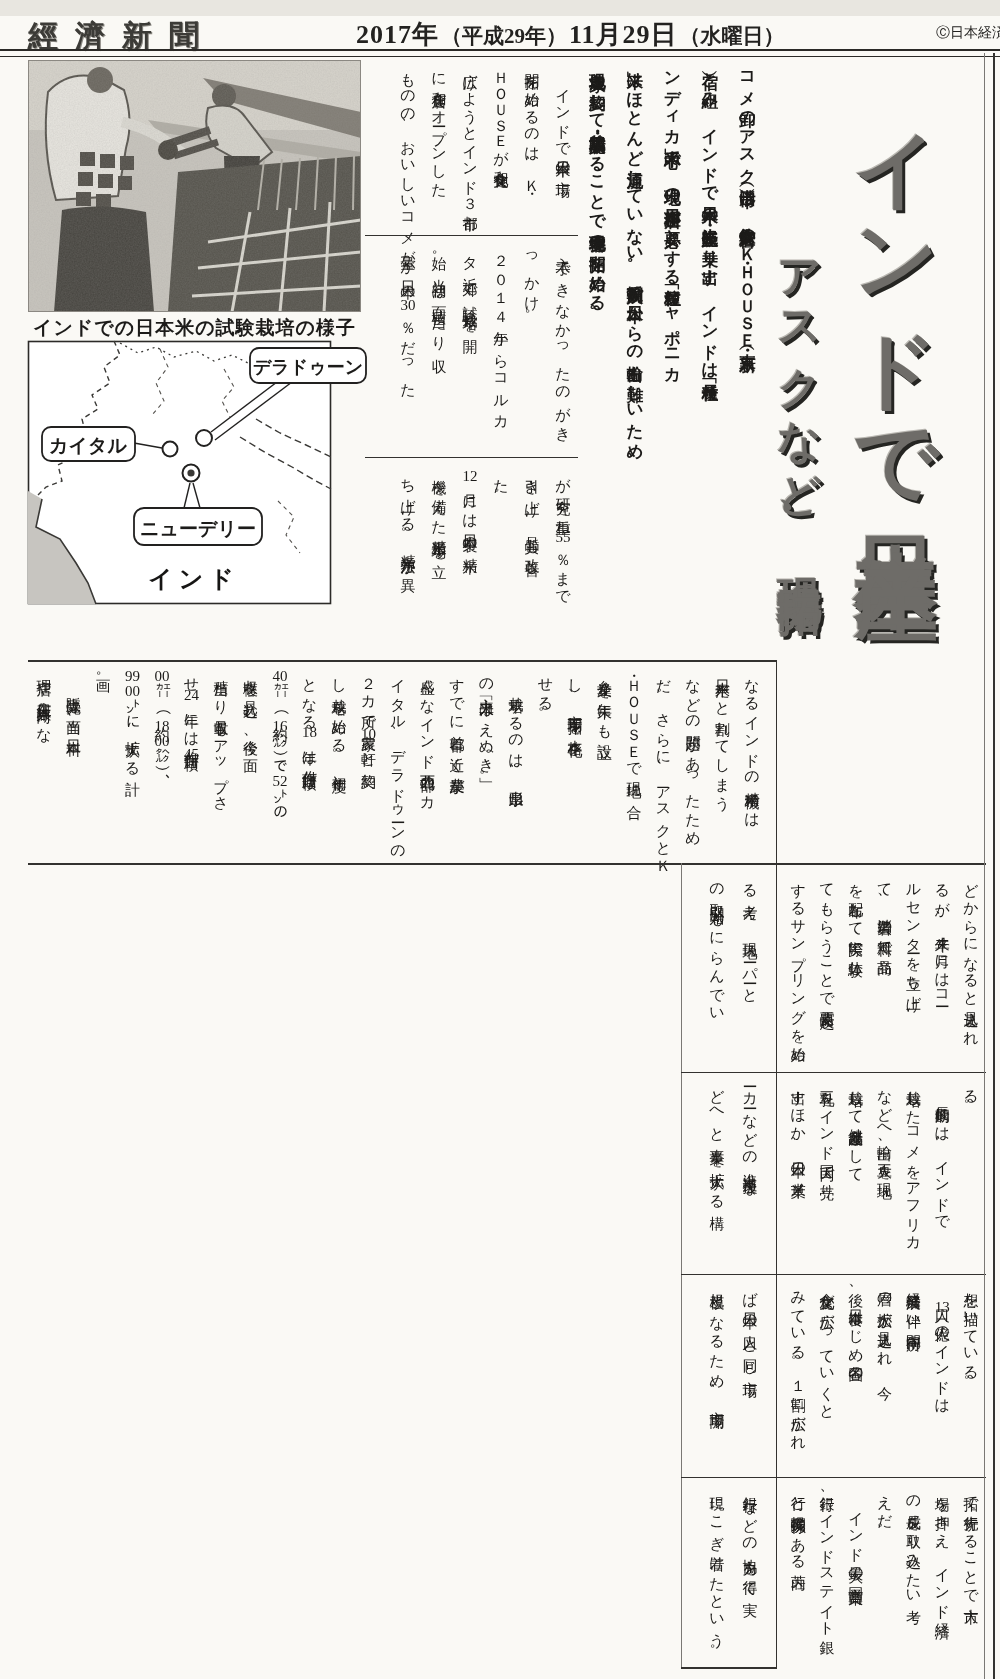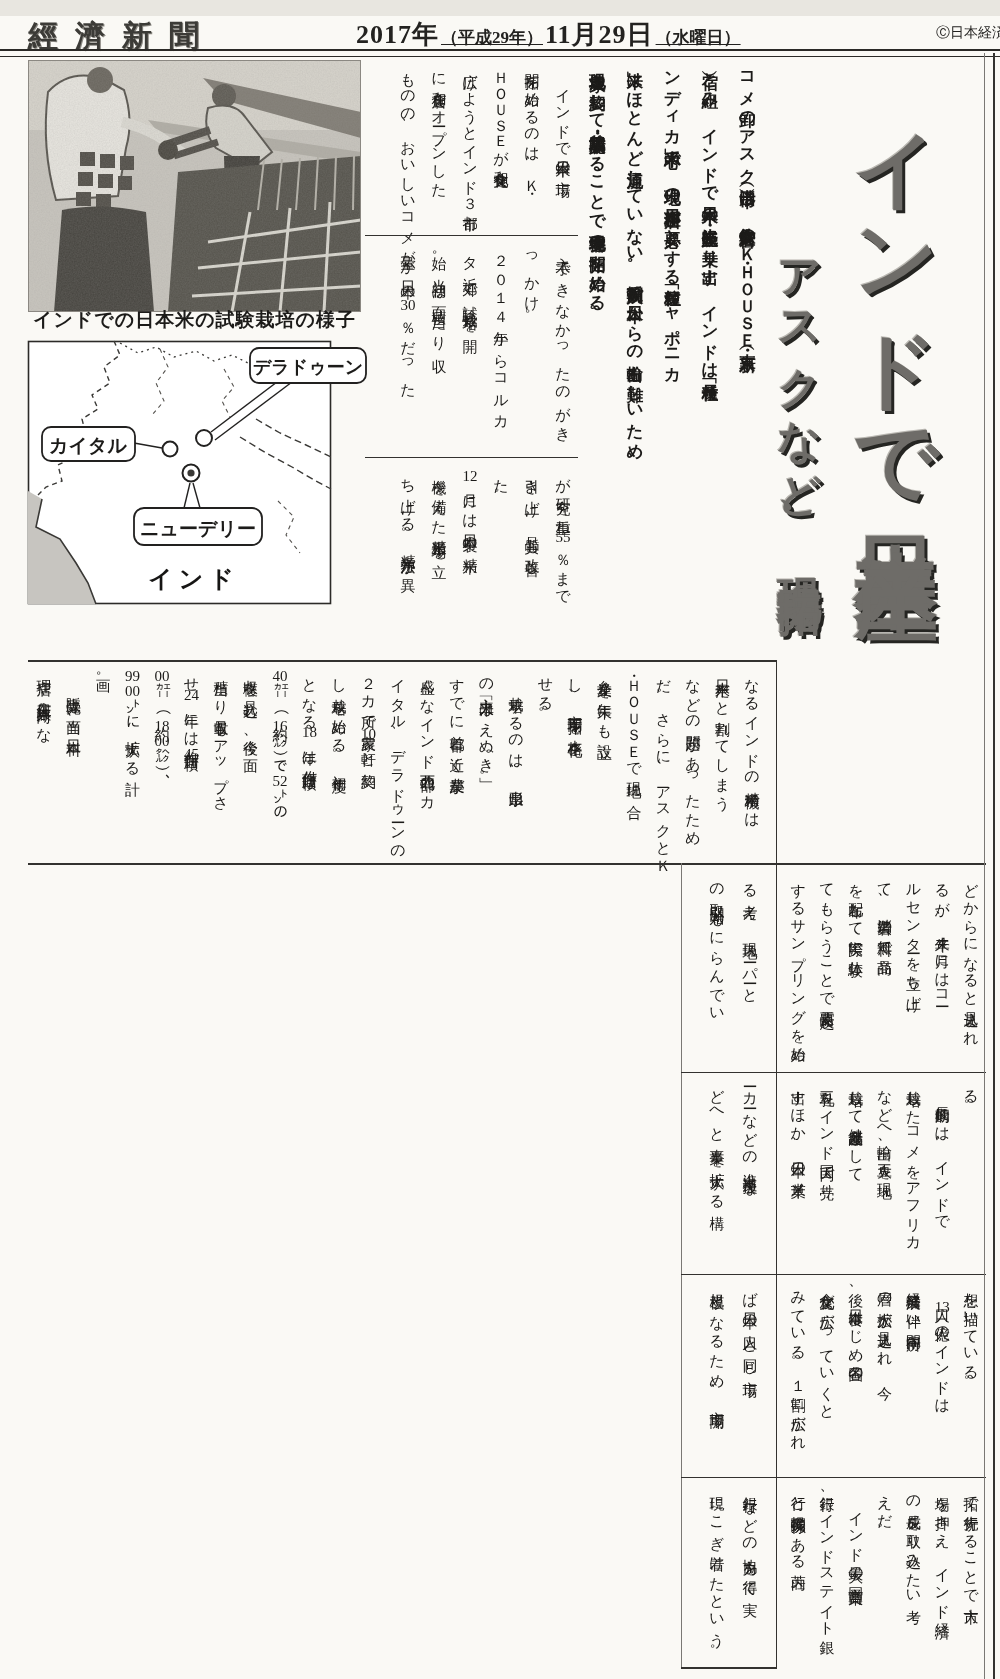--- a/index.html
+++ b/index.html
@@ -19,21 +19,21 @@
   .display-type{
     color:#6e6c68;font-weight:700;
     text-shadow:3px 3px 0 #252522,-1px -1px 0 #b9b7b1;
   }
   .rule{background:#33322f;}
   .rule-light{background:#7a7874;}
   
   .masthead{font-weight:700;color:#3c3b37;letter-spacing:17px;font-size:30px;text-shadow:1px 1px 0 #8b8983;}
   .date-line{display:flex;align-items:baseline;gap:2px;color:#232220;}
   .date-big{font-size:26px;font-weight:600;letter-spacing:1px;text-align:center;}
-  .date-small{font-size:17px;font-weight:600;text-decoration:underline;}
+  .date-small{font-size:21px;font-weight:600;}
   .copyright{font-size:14px;white-space:nowrap;overflow:hidden;color:#232220;}
   .caption{font-size:19px;font-weight:600;text-align:center;letter-spacing:1px;}
   .lead{font-weight:600;}
   .body-txt{font-size:15px;}
 </style>
 </head>
 <body>
 
 <div id="page">
 
@@ -96,21 +96,21 @@
           <path d="M170,208 L333,192"></path>
           <path d="M164,236 L333,226"></path>
         <path d="M222,152 L204,252"></path>
           <path d="M262,148 L252,252"></path>
           <path d="M302,142 L296,252"></path>
       </g>
       <rect x="0" y="0" width="333" height="252" filter="url(#nz)" opacity="0.5"></rect>
       <rect x="0.5" y="0.5" width="332" height="251" fill="none" stroke="#8b8882" stroke-width="1"></rect>
     </svg>
   </div>
-  <div class="abs caption" style="left:28px;top:291px;width:333px;font-family:Liberation Serif, serif;">インドでの日本米の試験栽培の様子</div>
+  <div class="abs caption" style="left:28px;top:299px;width:333px;font-family:Liberation Serif, serif;">インドでの日本米の試験栽培の様子</div>
 
   <div class="abs" style="left:28px;top:325px;width:340px;height:264px;">
     <svg width="340" height="264" viewBox="0 0 340 264" style="overflow:visible">
       <rect x="0.5" y="0.5" width="302" height="262" fill="#ffffff" stroke="#2c2b28" stroke-width="1.6"></rect>
 
       <path d="M0,150 L14,158 L8,186 L32,198 L48,222 L60,242 L68,263 L0,263 Z" fill="#c7c5c0"></path>
       <path d="M14,158 L8,186 L32,198 L48,222 L60,242 L68,263" fill="none" stroke="#3a3936" stroke-width="1.6"></path>
 
       <polyline points="86,0 92,14 76,26 82,42 64,54 70,68 54,78 58,94 42,100 46,116 30,124 34,140 18,146 10,154" fill="none" stroke="#3a3936" stroke-width="1.4" stroke-dasharray="5 4"></polyline>
 

